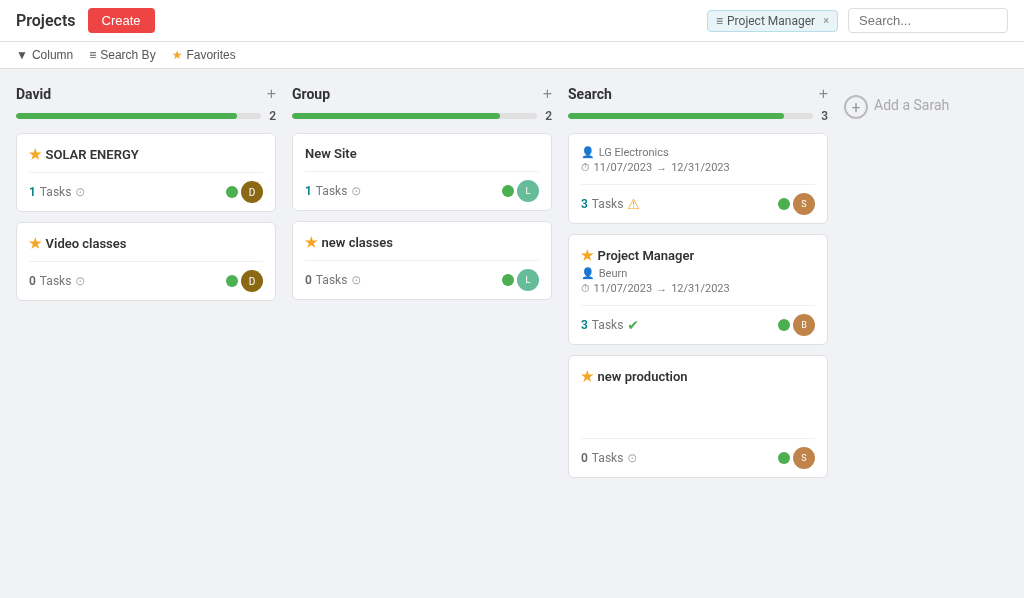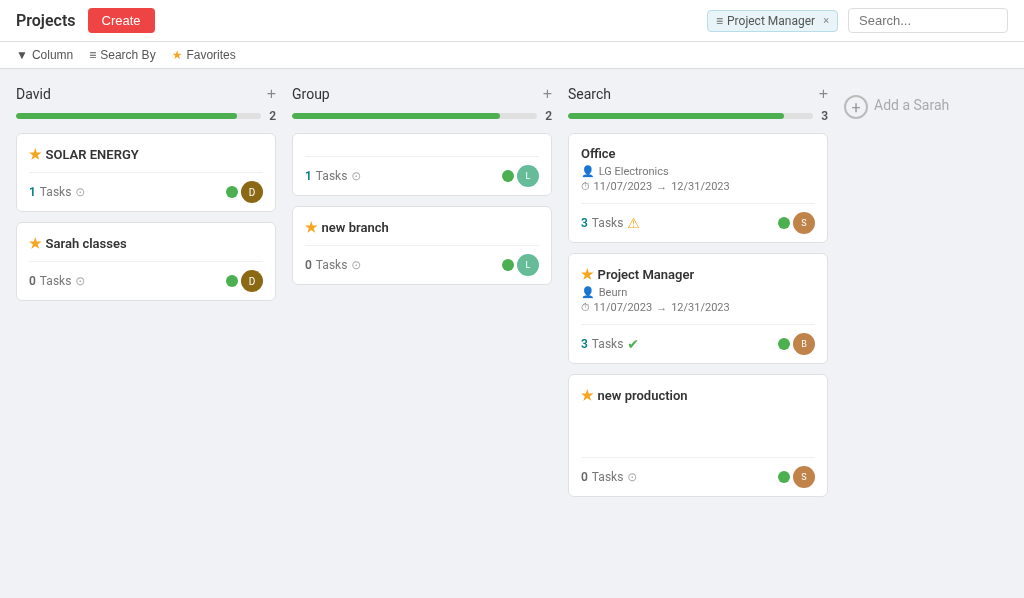--- a/index.html
+++ b/index.html
@@ -101,21 +101,21 @@
       flex-shrink: 0;
     }
     .column-header {
       display: flex;
       align-items: center;
       justify-content: space-between;
       margin-bottom: 6px;
     }
     .column-title {
       font-size: 14px;
-      font-weight: 400;
+      font-weight: 700;
       color: #333;
     }
     .column-add-btn {
       cursor: pointer;
       color: #888;
       font-size: 16px;
       border: none;
       background: none;
     }
     .progress-bar-wrap {
@@ -323,21 +323,21 @@
         <div class="avatars">
           <span class="green-dot"></span>
           <div class="avatar avatar-brown">D</div>
         </div>
       </div>
     </div>
 
     <div class="card">
       <div class="card-title">
         <span class="star-icon">★</span>
-        <span>Sarah classes</span>
+        <span>Video classes</span>
       </div>
       <div class="card-footer">
         <div class="tasks-label">
           <span class="task-count-0">0</span>
           <span>Tasks</span>
           <span class="clock-icon">⊙</span>
         </div>
         <div class="avatars">
           <span class="green-dot"></span>
           <div class="avatar avatar-brown">D</div>
@@ -352,37 +352,40 @@
       <button class="column-add-btn">+</button>
     </div>
     <div class="progress-bar-wrap">
       <div class="progress-bar">
         <div class="progress-fill" style="width:85%"></div>
       </div>
       <span class="col-count">2</span>
     </div>
 
     <div class="card">
+      <div class="card-title">
+        <span>New Site</span>
+      </div>
       <div class="card-footer">
         <div class="tasks-label">
           <span class="task-count">1</span>
           <span>Tasks</span>
           <span class="clock-icon">⊙</span>
         </div>
         <div class="avatars">
           <span class="green-dot"></span>
           <div class="avatar avatar-gray" style="background:#6b9;font-size:9px;">L</div>
         </div>
       </div>
     </div>
 
     <div class="card">
       <div class="card-title">
         <span class="star-icon">★</span>
-        <span>new branch</span>
+        <span>new classes</span>
       </div>
       <div class="card-footer">
         <div class="tasks-label">
           <span class="task-count-0">0</span>
           <span>Tasks</span>
           <span class="clock-icon">⊙</span>
         </div>
         <div class="avatars">
           <span class="green-dot"></span>
           <div class="avatar" style="background:#6b9;font-size:9px;">L</div>
@@ -397,23 +400,20 @@
       <button class="column-add-btn">+</button>
     </div>
     <div class="progress-bar-wrap">
       <div class="progress-bar">
         <div class="progress-fill" style="width:88%"></div>
       </div>
       <span class="col-count">3</span>
     </div>
 
     <div class="card">
-      <div class="card-title">
-        <span>Office</span>
-      </div>
       <div class="card-meta">
         <span style="font-size:11px;">👤</span>
         <span>LG Electronics</span>
       </div>
       <div class="card-meta">
         <span style="font-size:11px;">⏱</span>
         <span>11/07/2023</span>
         <span>→</span>
         <span>12/31/2023</span>
       </div>

